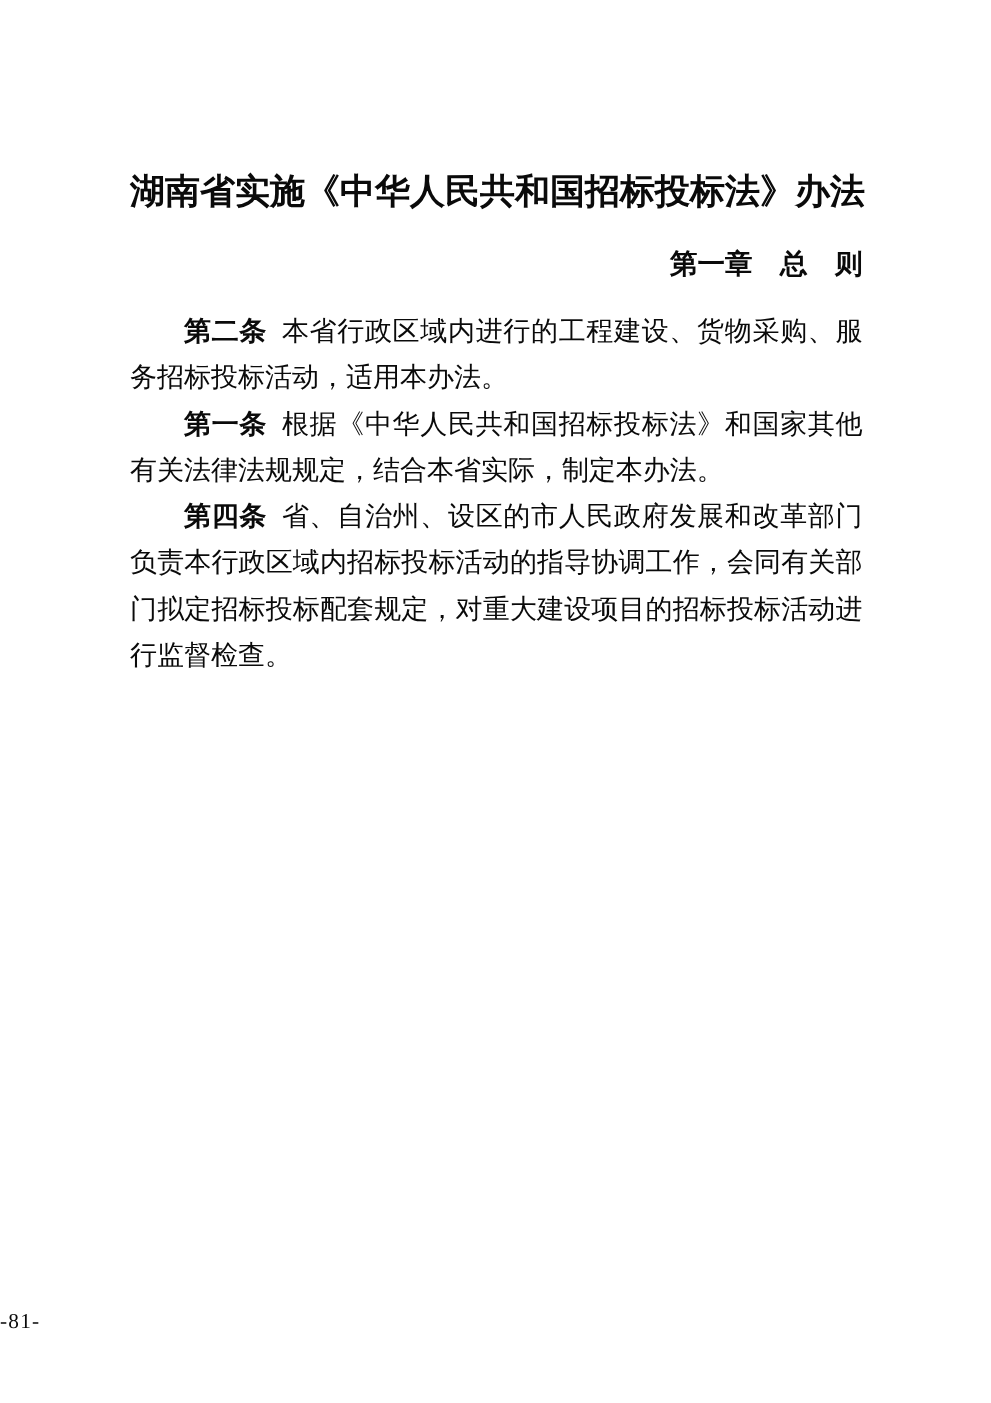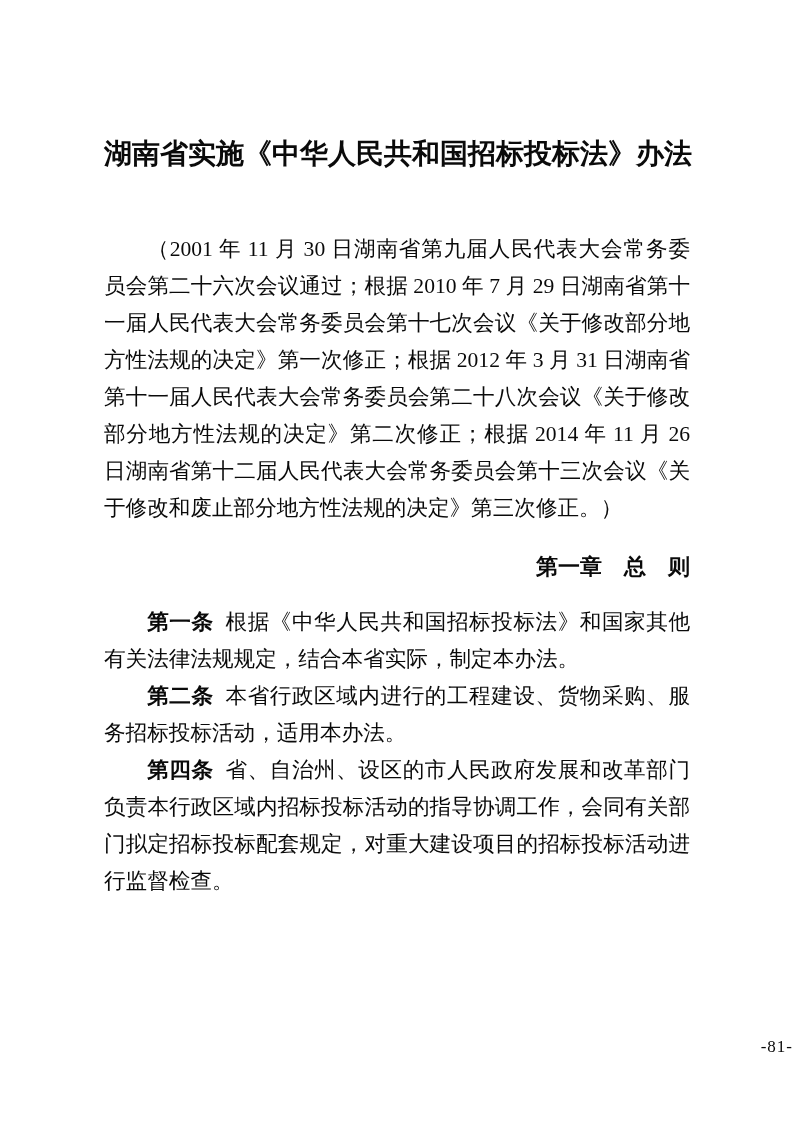--- a/index.html
+++ b/index.html
@@ -58,43 +58,42 @@
     margin: 0;
   }
   .article-label {
     font-weight: bold;
     margin-right: 0.55em;
   }
   .page-number {
     position: absolute;
     left: 0;
     right: 0;
-    bottom: 66px;
-    text-align: right;
+    bottom: 56px;
+    text-align: left;
     font-size: 17px;
     line-height: 18px;
     letter-spacing: 1px;
   }
 </style>
 </head>
 <body>
 
 <div class="page">
 
   <h1 class="doc-title">湖南省实施《中华人民共和国招标投标法》办法</h1>
 
-  <p class="preamble">（2001 年 11 月 30 日湖南省第九届人民代表大会常务委员会第二十六次会议通过；根据 2010 年 7 月 29 日湖南省第十一届人民代表大会常务委员会第十七次会议《关于修改部分地方性法规的决定》第一次修正；根据 2012 年 3 月 31 日湖南省第十一届人民代表大会常务委员会第二十八次会议《关于修改部分地方性法规的决定》第二次修正；根据 2014 年 11 月 26 日湖南省第十二届人民代表大会常务委员会第十三次会议《关于修改和废止部分地方性法规的决定》第三次修正。）</p>
 
   <h2 class="chapter-heading">第一章　总　则</h2>
 
   <div class="articles">
 
+    <p class="article"><span class="article-label">第二条</span><span>本省行政区域内进行的工程建设、货物采购、服务招标投标活动，适用本办法。</span></p>
+
     <p class="article"><span class="article-label">第一条</span><span>根据《中华人民共和国招标投标法》和国家其他有关法律法规规定，结合本省实际，制定本办法。</span></p>
-
-    <p class="article"><span class="article-label">第二条</span><span>本省行政区域内进行的工程建设、货物采购、服务招标投标活动，适用本办法。</span></p>
 
 
     <p class="article"><span class="article-label">第四条</span><span>省、自治州、设区的市人民政府发展和改革部门负责本行政区域内招标投标活动的指导协调工作，会同有关部门拟定招标投标配套规定，对重大建设项目的招标投标活动进行监督检查。</span></p>
 
 
   </div>
 
   <div class="page-number">-81-</div>
 
 </div>

